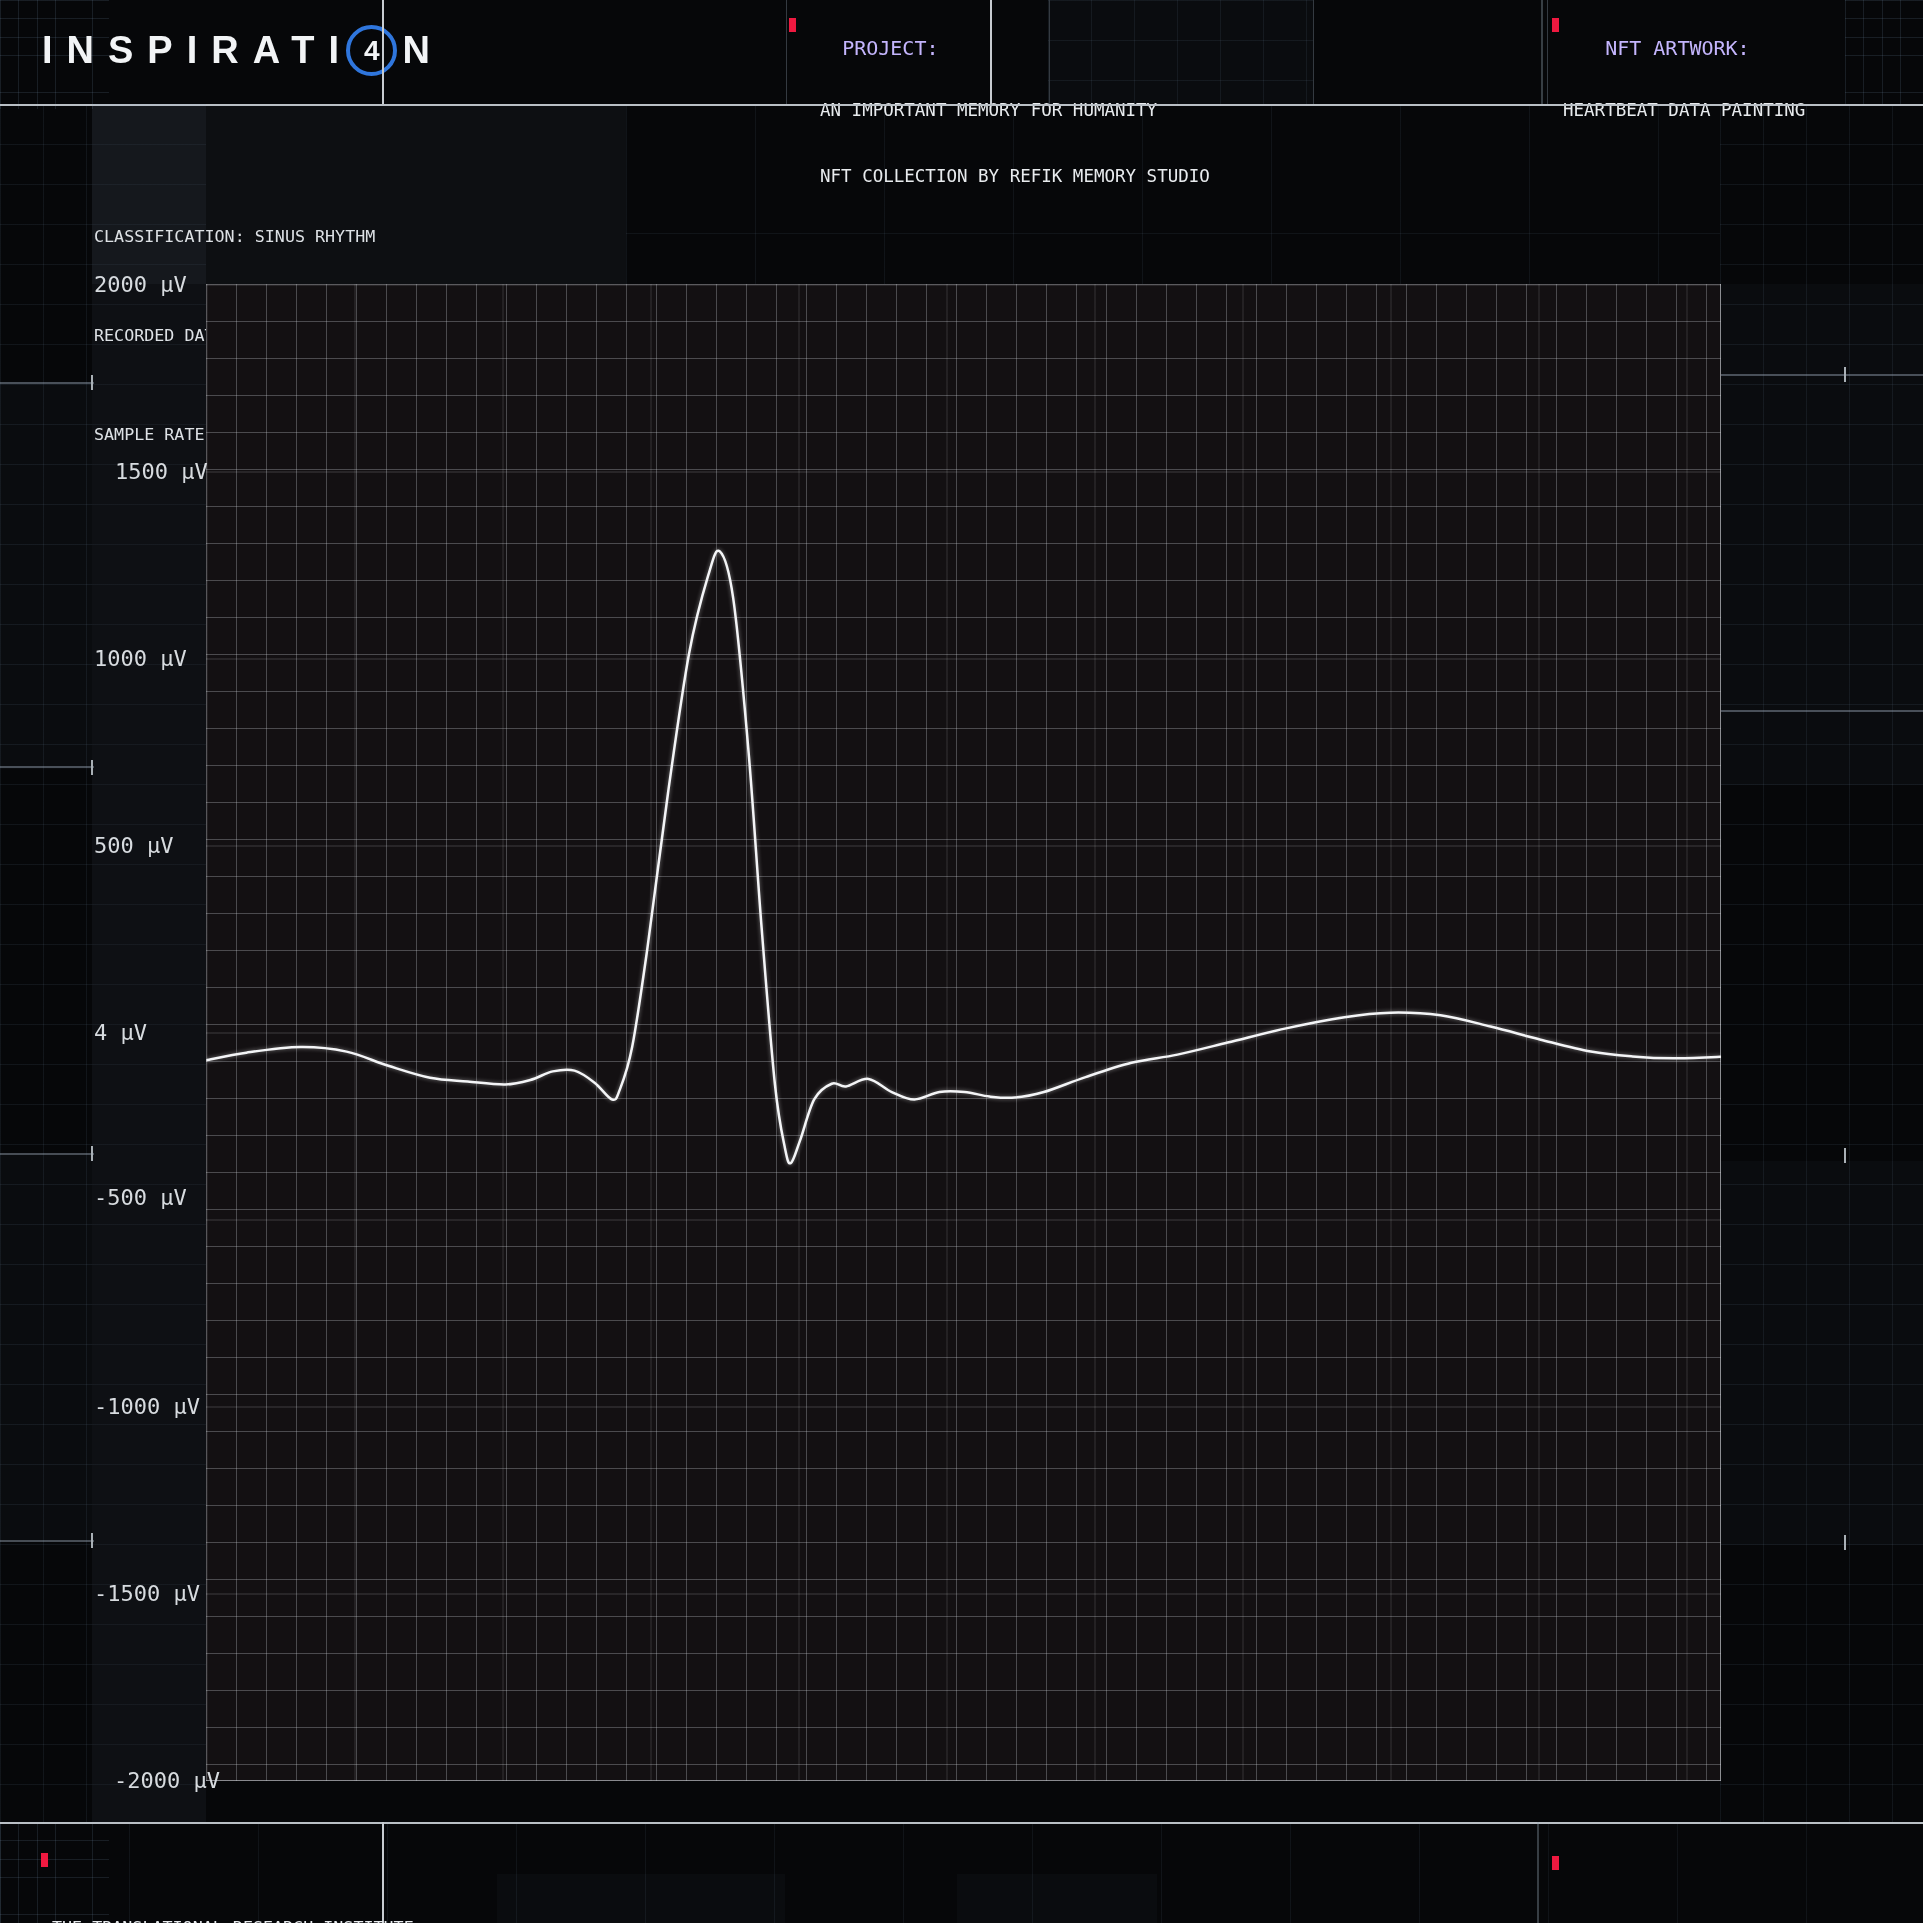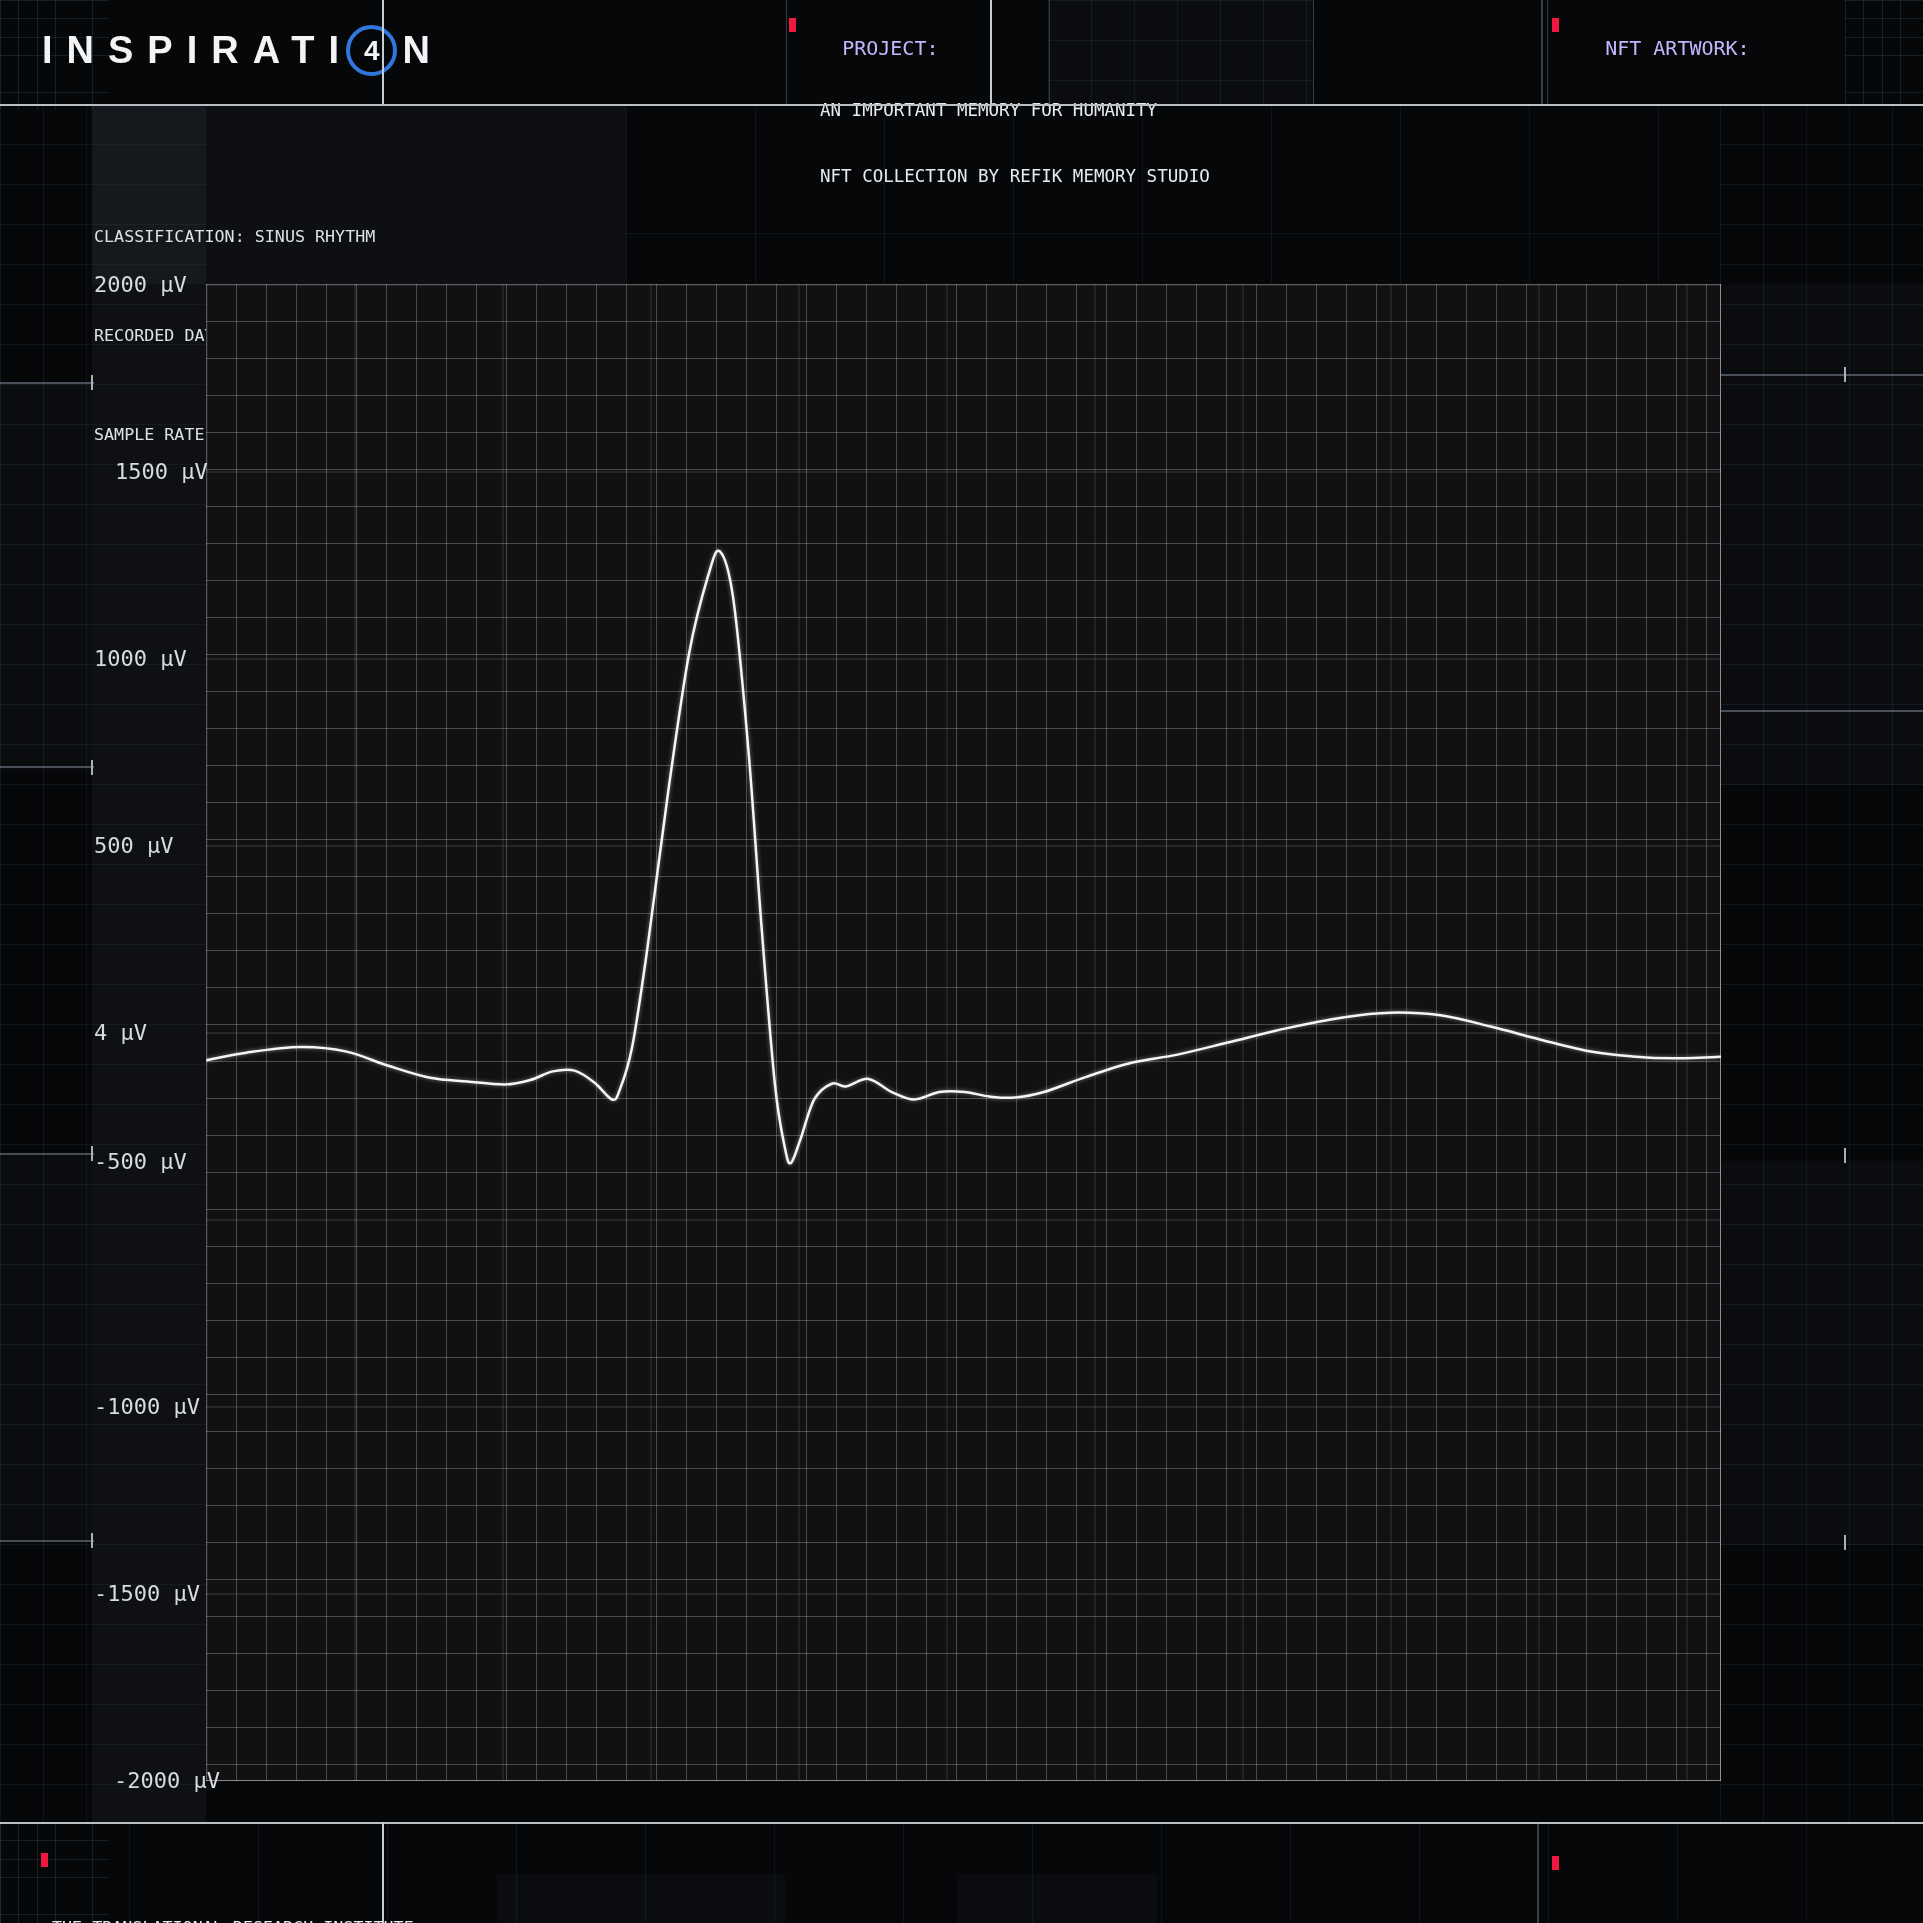--- a/index.html
+++ b/index.html
@@ -97,20 +97,23 @@
     <span class="marker"></span><span class="label">PROJECT:</span>
   </div>
   <div class="tagline" style="left:820px;top:55px;">
     <div>AN IMPORTANT MEMORY FOR HUMANITY</div>
     <div>NFT COLLECTION BY REFIK MEMORY STUDIO</div>
   </div>
 
   <div class="tagline" style="left:1563px;top:15px;">
     <span class="marker"></span><span class="label">NFT ARTWORK:</span>
   </div>
+  <div class="tagline" style="left:1563px;top:55px;">
+    <div>HEARTBEAT DATA PAINTING</div>
+  </div>
 
   <div class="hline" style="left:0;top:104px;width:1924px;"></div>
 
   <div class="vline" style="left:382px;top:0;height:104px;"></div>
   <div class="vline" style="left:990px;top:0;height:104px;"></div>
   <div class="vline dim" style="left:1541px;top:0;height:104px;"></div>
 
   <div class="gutter"></div>
   <div class="info">
     <div>CLASSIFICATION: SINUS RHYTHM</div>
@@ -133,21 +136,21 @@
   <div class="cross-v" style="left:1844px;top:1148px;"></div>
   <div class="cross-v" style="left:1844px;top:1535px;"></div>
 
   <div class="plot"></div>
   <div id="ylabels">
       <div class="ylabel" style="top: 284px;">2000 μV</div>
       <div class="ylabel" style="top: 471px; margin-left: 21px;">1500 μV</div>
       <div class="ylabel" style="top: 658px;">1000 μV</div>
       <div class="ylabel" style="top: 845px;">500 μV</div>
       <div class="ylabel" style="top: 1032px;">4 μV</div>
-      <div class="ylabel" style="top: 1161px; text-align: right;">-500 μV</div>
+      <div class="ylabel" style="top: 1197px; text-align: right;">-500 μV</div>
       <div class="ylabel" style="top: 1406px;">-1000 μV</div>
       <div class="ylabel" style="top: 1593px;">-1500 μV</div>
       <div class="ylabel" style="top: 1780px; margin-left: 20px;">-2000 μV</div>
     </div>
 
   <svg id="wave-svg" width="1924" height="1924" viewBox="0 0 2304 2304">
     <defs>
       <clipPath id="plotclip">
           <rect x="247" y="340" width="1814" height="1793"></rect>
         </clipPath>

